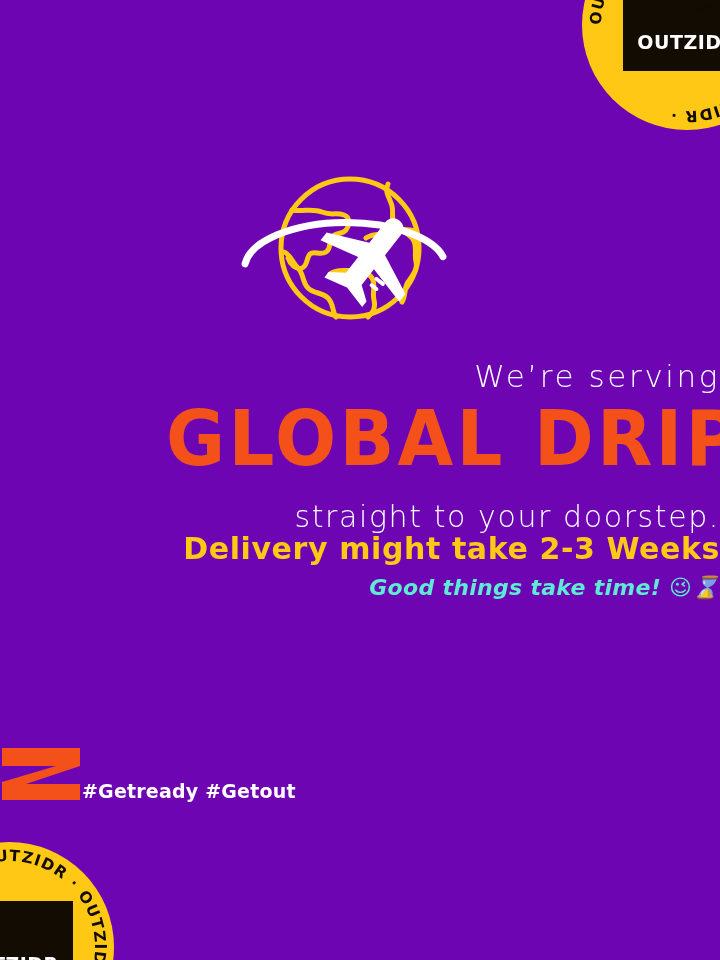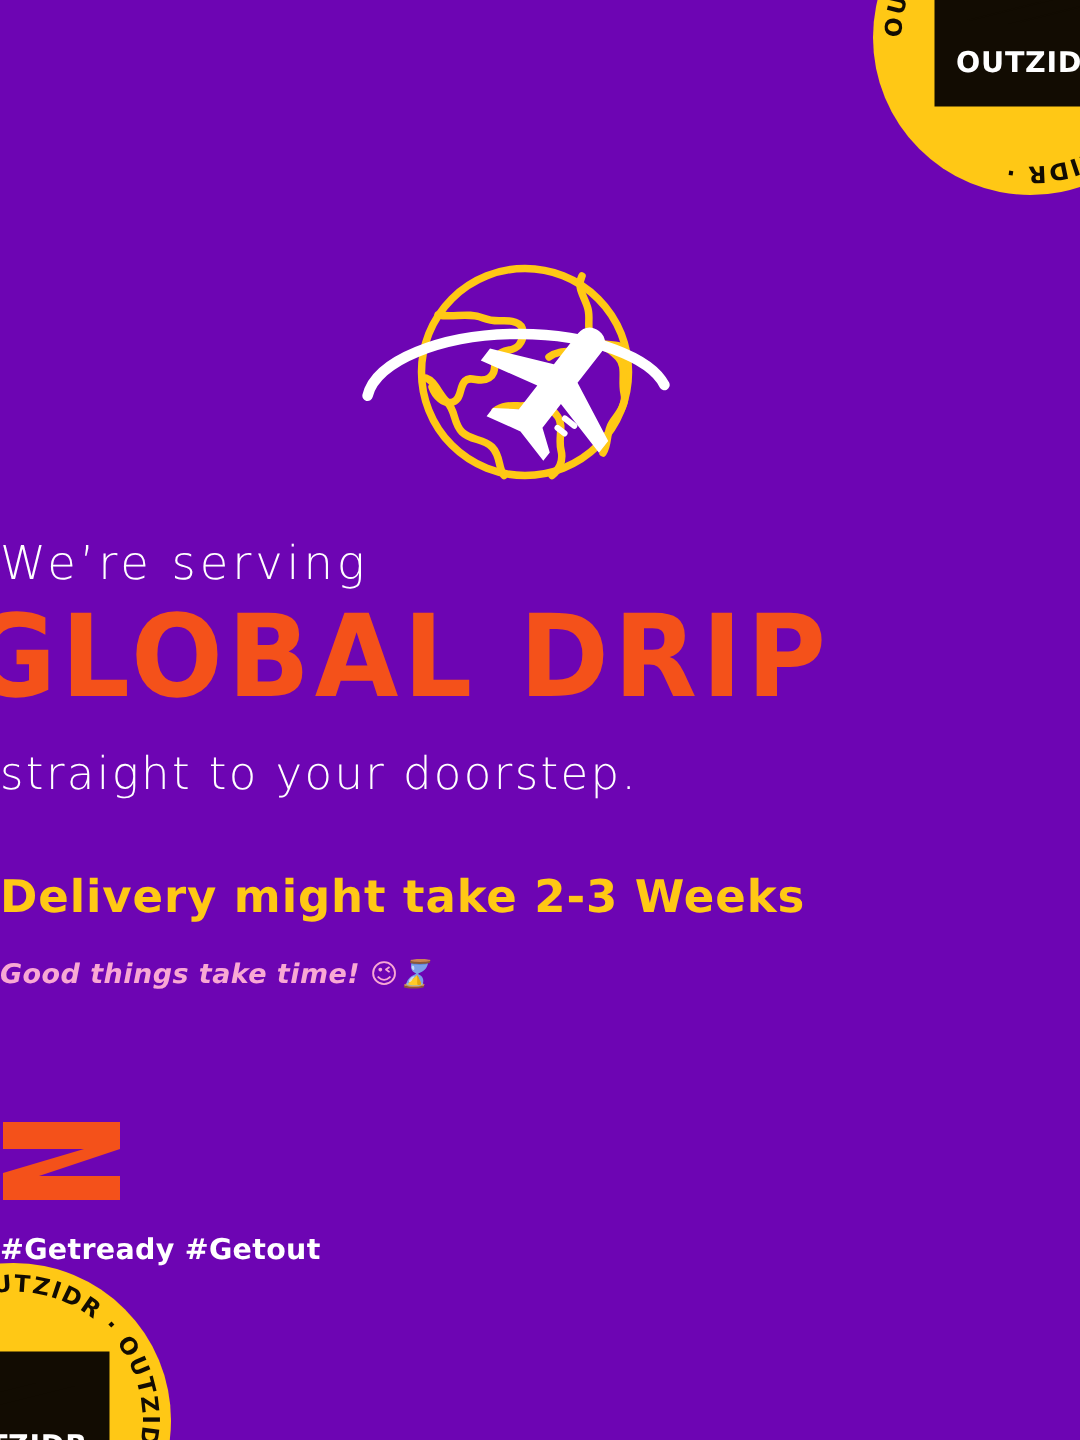--- a/index.html
+++ b/index.html
@@ -95,21 +95,21 @@
   .hero-art svg {
     display: block;
   }
 
   
   .copy {
     position: absolute;
     left: 0;
     right: 0;
     top: 360px;
-    text-align: left;
+    text-align: right;
   }
   .line-serving {
     font-family: "DejaVu Sans", sans-serif;
     font-size: 31px;
     font-weight: 300;
     color: #ffffff;
     letter-spacing: 2.6px;
     line-height: 1.05;
   }
   .line-headline {
@@ -126,48 +126,47 @@
   .line-doorstep {
     margin-top: 32px;
     font-family: "DejaVu Sans", sans-serif;
     font-size: 30px;
     font-weight: 300;
     color: #ffffff;
     letter-spacing: 1.6px;
     line-height: 1.05;
   }
   .line-delivery {
-    margin-top: 50px;
     font-family: "DejaVu Sans", sans-serif;
     font-size: 30px;
     font-weight: bold;
     color: #ffc815;
     letter-spacing: 0.6px;
     line-height: 1.1;
   }
   .line-subnote {
-    margin-top: 25px;
-    font-family: "DejaVu Sans", sans-serif;
-    font-size: 18px;
+    margin-top: 11px;
+    font-family: "DejaVu Sans", sans-serif;
+    font-size: 22px;
     font-weight: bold;
     font-style: italic;
-    color: #f9a8d4;
+    color: #5eead4;
     letter-spacing: 0.3px;
     line-height: 1.1;
   }
 
   
   .footer {
     position: absolute;
     left: 0;
     right: 0;
     top: 746px;
     display: flex;
-    flex-direction: column;
-    align-items: flex-start;
+    flex-direction: row;
+    align-items: flex-end;
   }
   .footer-z {
     width: 82px;
     height: 56px;
     display: block;
   }
   .footer-tags {
     margin-top: 20px;
     font-family: "DejaVu Sans", sans-serif;
     font-size: 19px;

